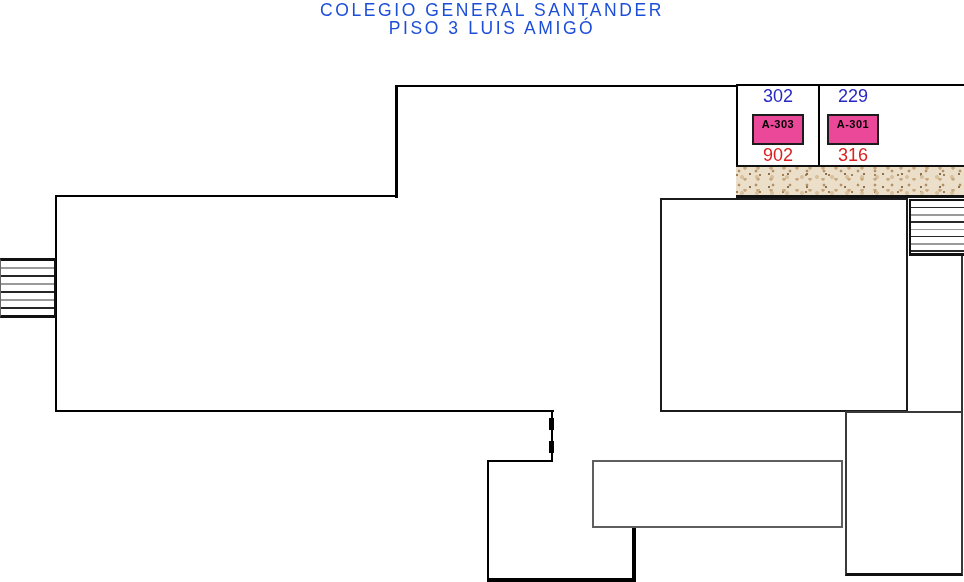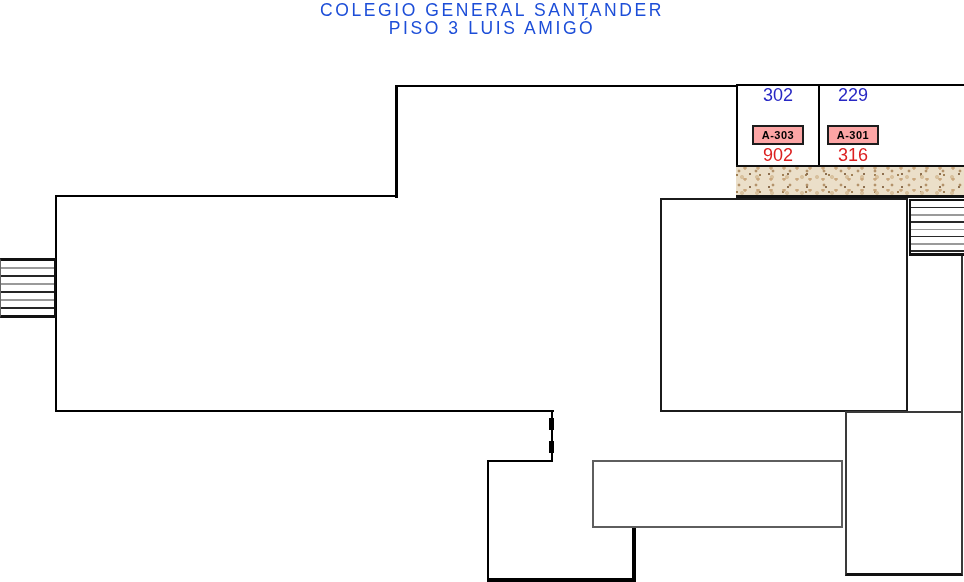--- a/index.html
+++ b/index.html
@@ -27,23 +27,23 @@
   .cell{
     box-sizing:border-box;display:flex;flex-direction:column;align-items:center;
     padding-top:4px;
     justify-content:flex-end;
   }
   .cell.c1{width:82px;border-right:2px solid var(--walls,#000);}
   .cell.c2{width:78px;border-right:2px solid var(--walls,#000);}
   .cell.c3{width:66px;}
   .room-number{font-size:18px;color:var(--room-number-blue,#2828c4);line-height:20px;}
   .door-plate{
-    margin-top:20px;border:2px solid #1c1c1c;background:#fca5a5;
+    margin-top:8px;border:2px solid #1c1c1c;background:#ec4899;
     font-size:11px;font-weight:bold;color:#000;letter-spacing:.5px;
-    padding:2px 8px 2px 8px;line-height:12px;
+    padding:2px 8px 13px 8px;line-height:12px;
   }
   .internal-code{font-size:18px;color:var(--internal-code-red,#dc2020);line-height:20px;}
 
   
   .texture-band{
     position:absolute;left:736px;top:165px;width:228px;height:33px;box-sizing:border-box;
     border-top:2px solid #111;border-bottom:3px solid #111;
     background-color:var(--texture-base,#ebdfc9);
     background-image:
       radial-gradient(circle at 3px 4px,  #b3926a 1.2px, transparent 1.7px),

